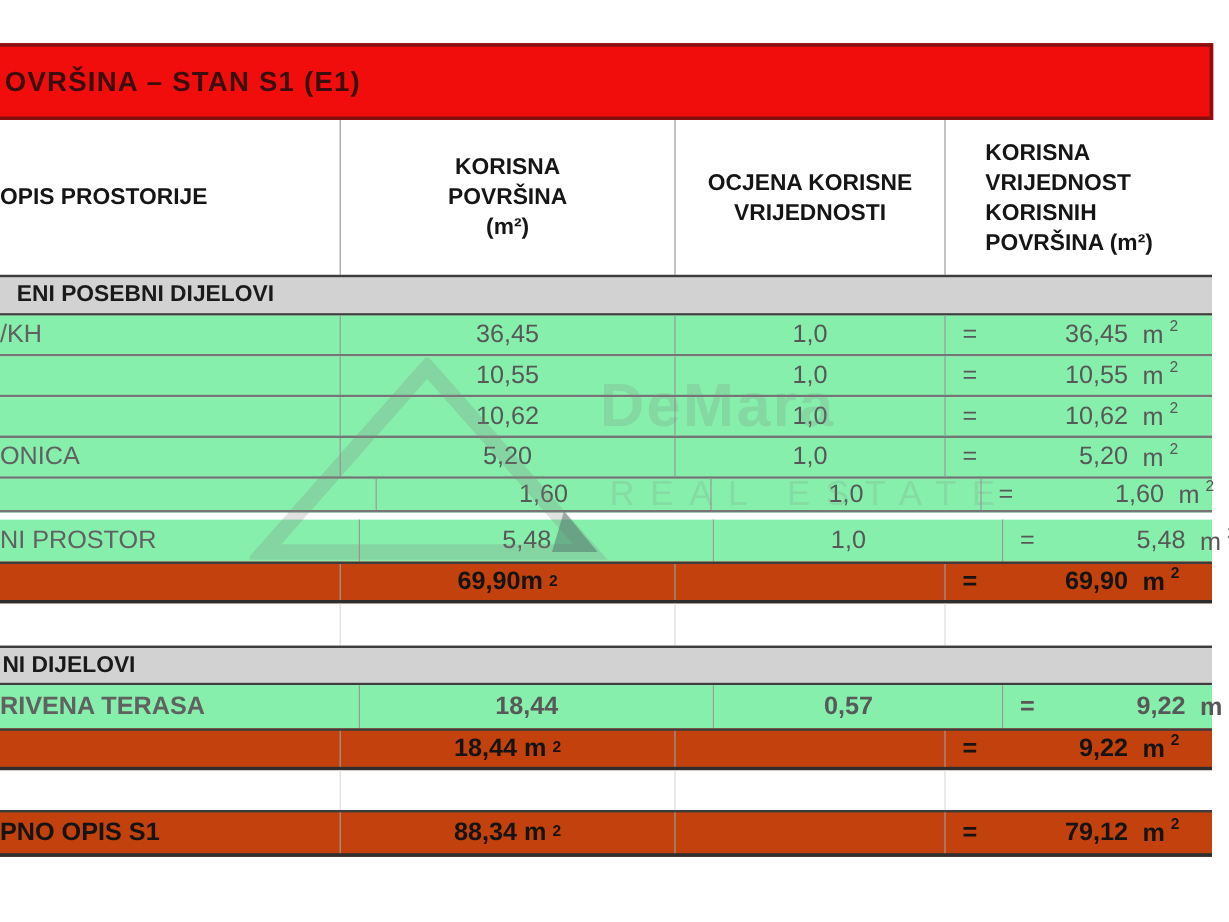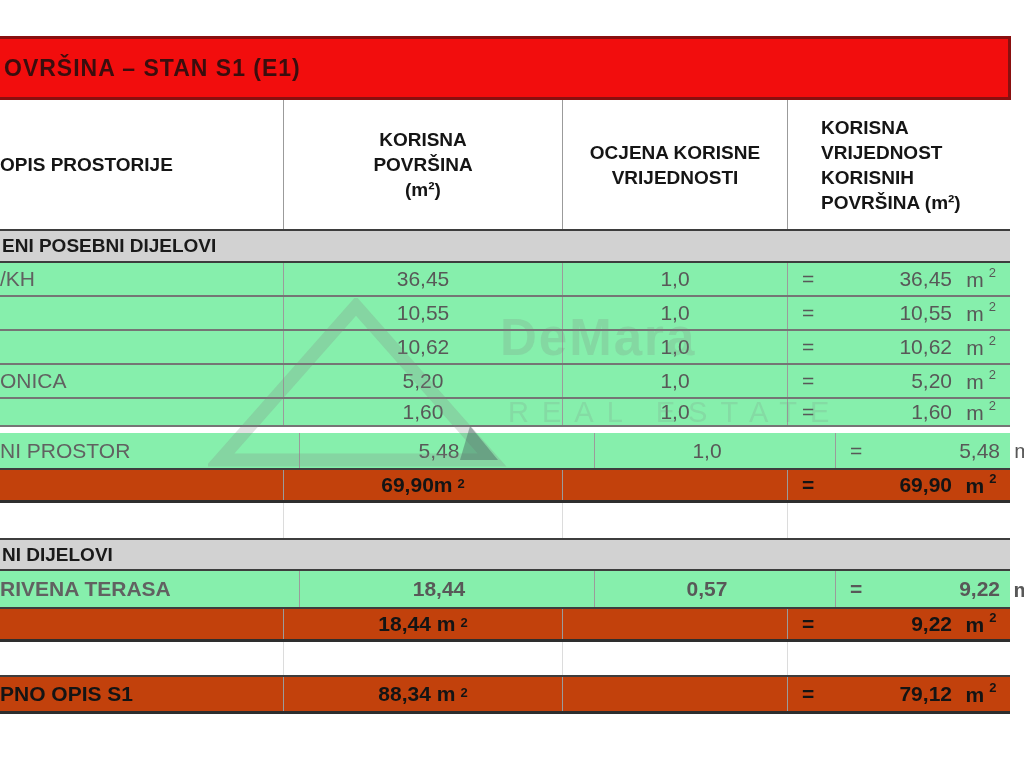--- a/index.html
+++ b/index.html
@@ -35,21 +35,21 @@
                 padding-left:2px; white-space:nowrap; }
 
   .data-row { background:#86efac; border-bottom:2px solid #757575; }
   .data-row.no-bb { border-bottom:none;gap:16px; }
   .lbl { color:#616161; font-size:21px; white-space:nowrap; padding-left:0; }
   .num { justify-content:center; color:#585858; font-size:21px; }
 
   .eqc { font-size:21px; color:#585858; }
   .eqc .eq  { margin-left:14px; width:26px; }
   .eqc .val { flex:1; text-align:right; }
-  .eqc .unit { width:58px; white-space:nowrap;text-align:center; }
+  .eqc .unit { width:58px; margin-left:12px; white-space:nowrap; }
   sup.s2 { font-size:13px; position:relative; top:-2px; margin-left:5px; }
 
   .totrow { background:#c2410c; border-top:2px solid #3d3d3d;
             border-bottom:3px solid #2e2e2e; }
   .totrow .num, .totrow .eqc, .totrow .lbl { font-weight:bold; color:#141414; }
 
   .gaprow { background:#fff; }
 
   
   .wm { position:absolute; left:208px; top:298px; width:680px; height:170px;
@@ -89,21 +89,21 @@
     <div class="c c4 h-cell h4">
       <span class="h-lines">
         <span>KORISNA</span>
         <span>VRIJEDNOST</span>
         <span>KORISNIH</span>
         <span>POVRŠINA (m²)</span>
       </span>
     </div>
   </div>
 
-  <div class="row bandrow" style="top:229px;height:34px;">
+  <div class="row bandrow" style="top:229px;height:34px;padding-left:12px;">
     <div class="c band-title" style="grid-column:1 / span 4;">ENI POSEBNI DIJELOVI</div>
   </div>
 
   <div class="row data-row" style="top:263px;height:34px;">
     <div class="c c1 lbl">/KH</div>
     <div class="c c2 num">36,45</div>
     <div class="c c3 num">1,0</div>
     <div class="c c4 eqc">
       <span class="eq">=</span>
       <span class="val">36,45</span>
@@ -137,21 +137,21 @@
     <div class="c c1 lbl">ONICA</div>
     <div class="c c2 num">5,20</div>
     <div class="c c3 num">1,0</div>
     <div class="c c4 eqc">
       <span class="eq">=</span>
       <span class="val">5,20</span>
       <span class="unit"><span>m</span><sup class="s2">2</sup></span>
     </div>
   </div>
 
-  <div class="row data-row" style="top:399px;height:28px;">
+  <div class="row data-row" style="top:399px;height:28px;padding-left:30px;">
     <div class="c c1 lbl"></div>
     <div class="c c2 num">1,60</div>
     <div class="c c3 num">1,0</div>
     <div class="c c4 eqc">
       <span class="eq">=</span>
       <span class="val">1,60</span>
       <span class="unit"><span>m</span><sup class="s2">2</sup></span>
     </div>
   </div>
 

